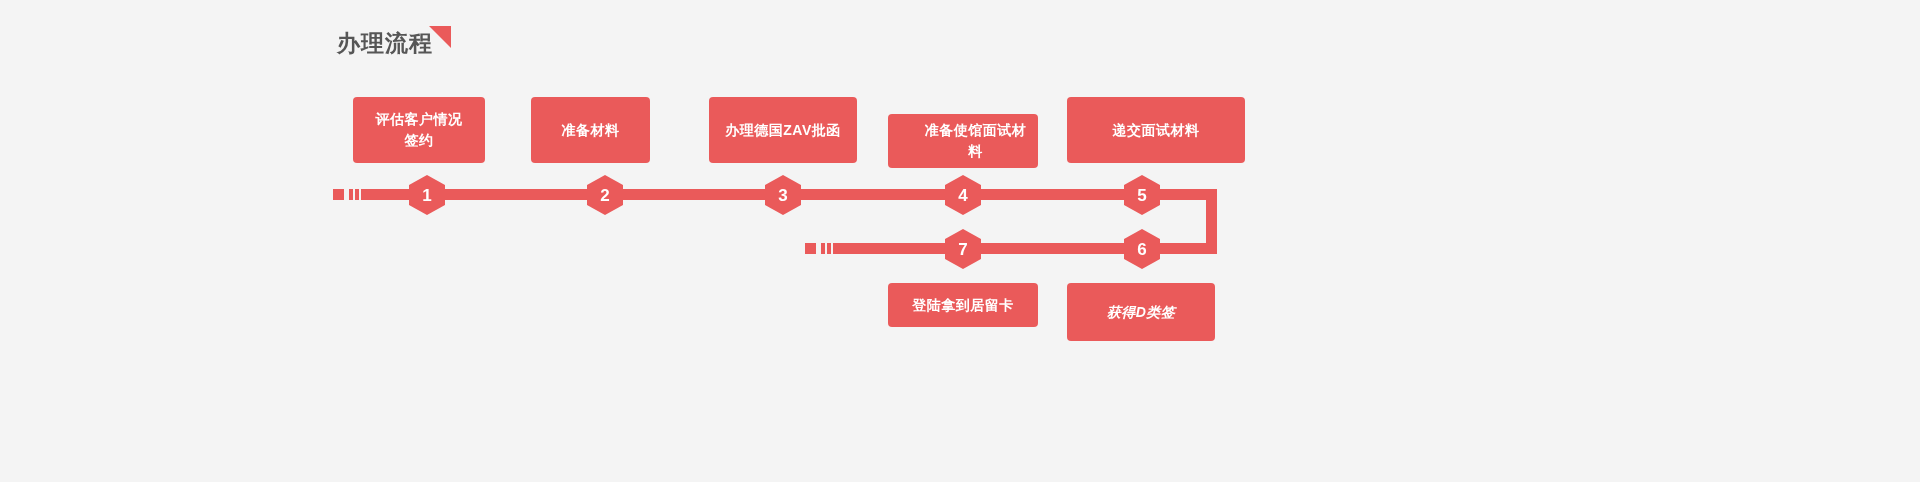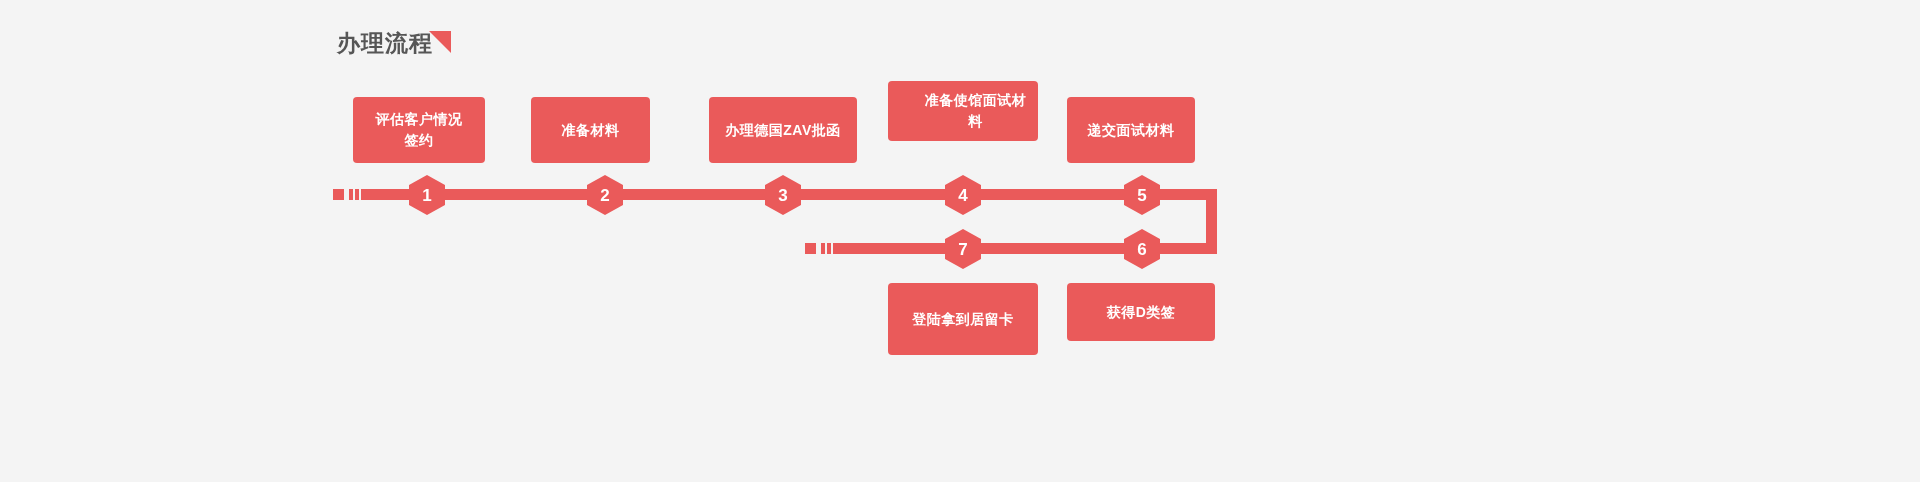--- a/index.html
+++ b/index.html
@@ -19,21 +19,21 @@
     width: 1920px;
     height: 482px;
   }
 
   
   .title-wrap {
     position: absolute;
     left: 337px;
     top: 28px;
     display: flex;
-    align-items: center;
+    align-items: flex-start;
   }
   .title-text {
     font-size: 23px;
     font-weight: bold;
     color: #565656;
     letter-spacing: 1px;
     line-height: 30px;
     white-space: nowrap;
   }
   .title-tri {
@@ -143,33 +143,33 @@
       <div class="card" style="left: 353px; top: 97px; width: 132px; height: 66px;">
         <span style="white-space: pre-line;">评估客户情况
 签约</span>
       </div>
       <div class="card" style="left: 531px; top: 97px; width: 119px; height: 66px;">
         <span style="white-space: pre-line;">准备材料</span>
       </div>
       <div class="card" style="left: 709px; top: 97px; width: 148px; height: 66px;">
         <span style="white-space: pre-line;">办理德国ZAV批函</span>
       </div>
-      <div class="card" style="left: 888px; top: 81px; width: 150px; height: 60px; padding-left: 31px;">
+      <div class="card" style="left: 888px; top: 114px; width: 150px; height: 54px; padding-left: 31px;">
         <span style="white-space: pre-line;">准备使馆面试材料</span>
       </div>
-      <div class="card" style="left: 1067px; top: 97px; width: 128px; height: 66px; justify-content: center;">
+      <div class="card" style="left: 1067px; top: 97px; width: 178px; height: 66px; justify-content: center;">
         <span style="white-space: pre-line;">递交面试材料</span>
       </div>
     </div>
   <div id="bottom-cards">
-      <div class="card" style="left: 888px; top: 283px; width: 150px; height: 72px;">
+      <div class="card" style="left: 888px; top: 283px; width: 150px; height: 44px;">
         <span style="white-space: pre-line;">登陆拿到居留卡</span>
       </div>
       <div class="card" style="left: 1067px; top: 283px; width: 148px; height: 58px;">
-        <span style="white-space: pre-line;">获得D类签</span>
+        <span style="white-space: pre-line; font-style: italic;">获得D类签</span>
       </div>
     </div>
   <div id="row1-hexes">
       <div class="hex" style="left: 409px; top: 175px;">
         <span>1</span>
       </div>
       <div class="hex" style="left: 587px; top: 175px;">
         <span>2</span>
       </div>
       <div class="hex" style="left: 765px; top: 175px;">

